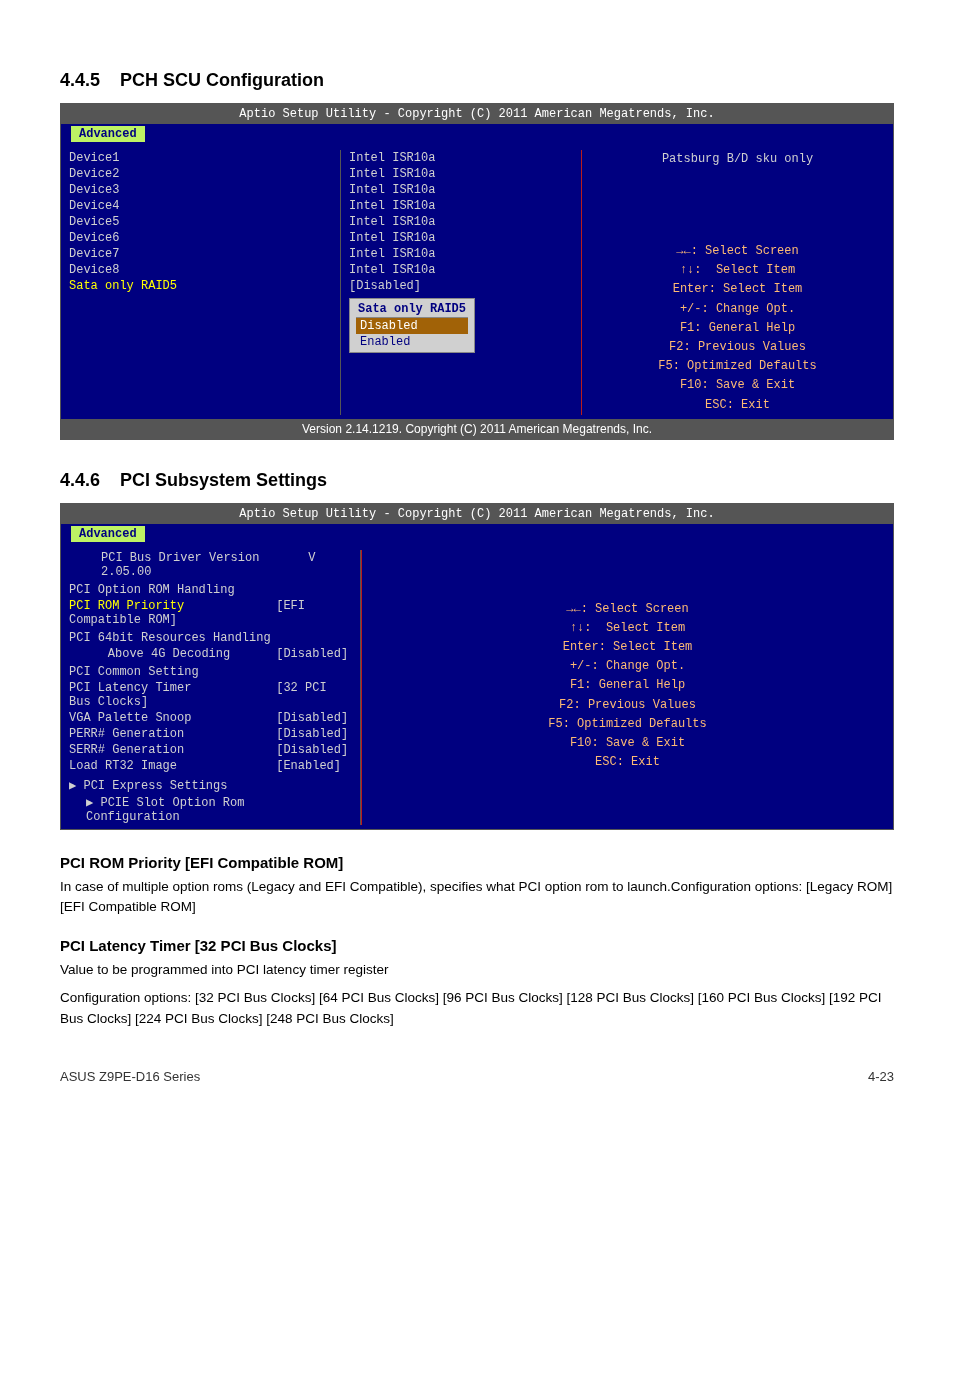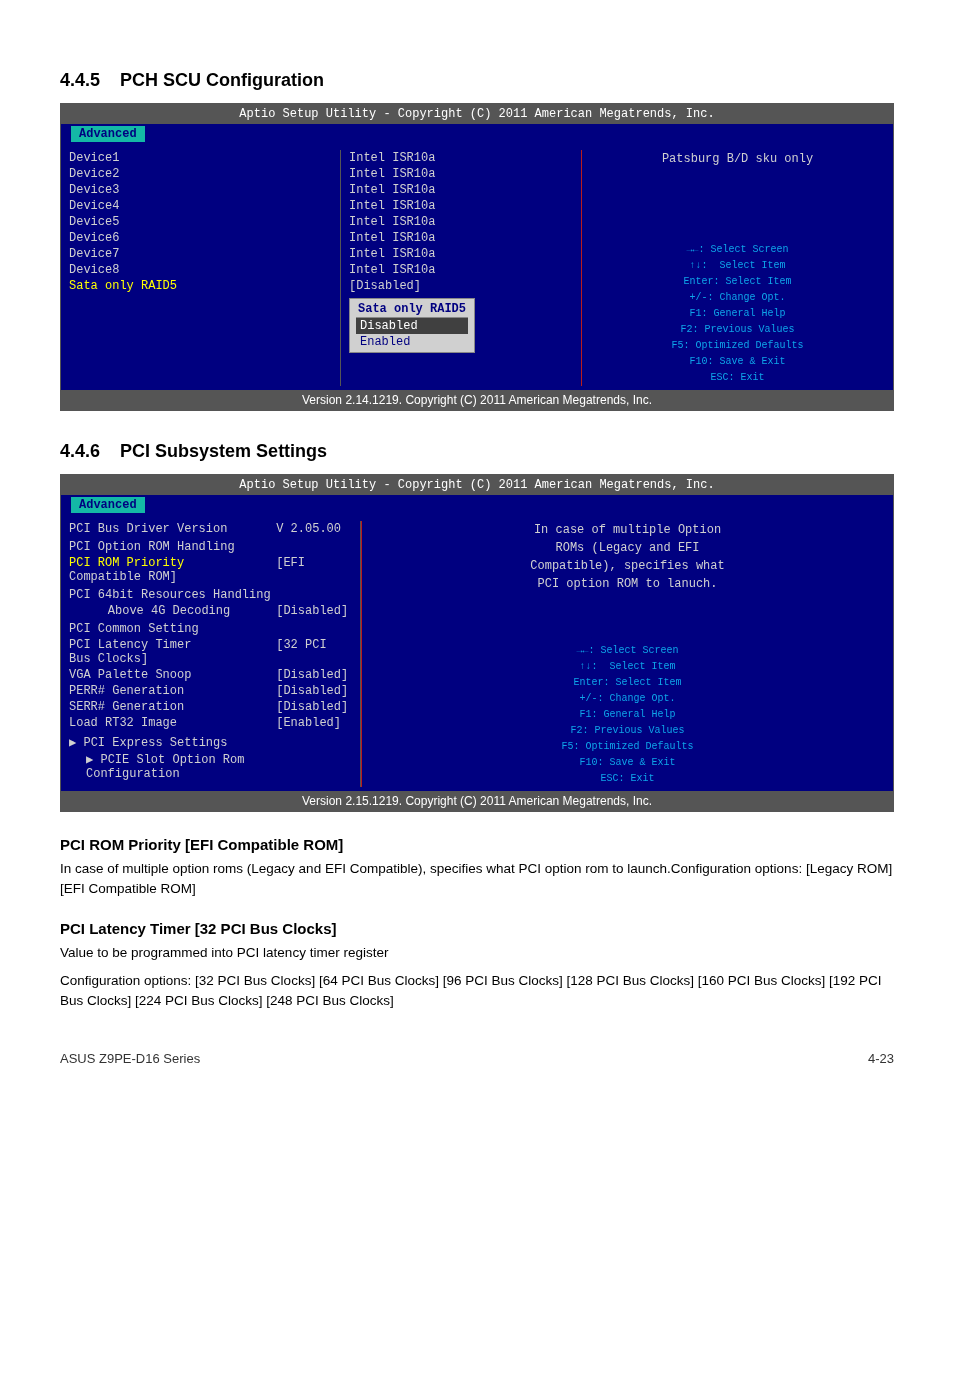--- a/index.html
+++ b/index.html
@@ -52,21 +52,21 @@
       font-size: 12px;
     }
 
     .bios-tab-row {
       background: #000080;
       padding: 2px 0 0 10px;
     }
 
     .bios-tab {
       display: inline-block;
-      background: #14b8a6;
+      background: #bef264;
       color: #000080;
       font-family: 'Courier New', monospace;
       font-size: 12px;
       padding: 1px 8px;
       font-weight: bold;
     }
 
     .bios-body {
       display: flex;
       padding: 8px 0 4px 0;
@@ -106,22 +106,22 @@
       color: #ffff00;
     }
 
     .bios-help-text {
       color: #d0d0d0;
       font-size: 12px;
       line-height: 1.5;
     }
 
     .bios-nav-text {
-      color: #0ea5e9;
-      font-size: 10px;
+      color: #fdba74;
+      font-size: 12px;
       line-height: 1.6;
     }
 
     .bios-footer {
       background: #555;
       color: #ffffff;
       text-align: center;
       padding: 3px 6px;
       font-family: Liberation Sans, sans-serif;
       font-size: 12px;
@@ -201,21 +201,21 @@
         </div>
       <div class="bios-item">
           <span>Intel ISR10a</span>
         </div>
       <div class="bios-item">
           <span>[Disabled]</span>
         </div>
       <div style="margin-top:4px; position:relative;">
         <div style="background:#d0d0d0;color:#000080;padding:2px 6px;font-size:12px;border:1px solid #888; display:inline-block; min-width:110px;">
           <div style="padding:1px 2px;font-weight:bold;border-bottom:1px solid #888;">Sata only RAID5</div>
-          <div style="background:#404040;color:#fff;padding:1px 4px;">Disabled</div>
+          <div style="background:#a16207;color:#fff;padding:1px 4px;">Disabled</div>
           <div style="padding:1px 4px;">Enabled</div>
         </div>
       </div>
     </div>
     <div class="bios-right">
       <div class="bios-help-text">Patsburg B/D sku only</div>
       <br>
       <div class="bios-nav-text" style="margin-top:60px;">
         <div>→←: Select Screen</div>
         <div>↑↓:&nbsp; Select Item</div>
@@ -236,21 +236,21 @@
   <span>4.4.6</span>&nbsp;&nbsp;&nbsp;&nbsp;<span>PCI Subsystem Settings</span>
 </h2>
 
 <div class="bios-screen">
   <div class="bios-header">Aptio Setup Utility - Copyright (C) 2011 American Megatrends, Inc.</div>
   <div class="bios-tab-row">
     <span class="bios-tab">Advanced</span>
   </div>
   <div class="bios-body">
     <div class="bios-left" style="flex: 0 0 300px;">
-      <div style="padding:1px 0;">
+      <div style="padding:1px 0;margin-left:32px;">
         <span style="display:inline-block;width:200px;">PCI Bus Driver Version</span>
         <span>V 2.05.00</span>
       </div>
       <div style="padding:3px 0 1px 0;">
         PCI Option ROM Handling
       </div>
       <div style="padding:1px 0;">
         <span style="display:inline-block;width:200px;" class="bios-item-highlight">PCI ROM Priority</span>
         <span>[EFI Compatible ROM]</span>
       </div>
@@ -285,40 +285,33 @@
         <span>[Enabled]</span>
       </div>
       <div style="padding:4px 0 1px 0;">
         ▶ PCI Express Settings
       </div>
       <div style="padding:1px 17px;">
         ▶ PCIE Slot Option Rom Configuration
       </div>
     </div>
     <div class="bios-right">
-      <div class="bios-help-text">
-        <div>In case of multiple Option</div>
-        <div>ROMs (Legacy and EFI</div>
-        <div>Compatible), specifies what</div>
-        <div>PCI option ROM to lanuch.</div>
-      </div>
       <div class="bios-nav-text" style="margin-top:50px;">
         <div>→←: Select Screen</div>
         <div>↑↓:&nbsp; Select Item</div>
         <div>Enter: Select Item</div>
         <div>+/-: Change Opt.</div>
         <div>F1: General Help</div>
         <div>F2: Previous Values</div>
         <div>F5: Optimized Defaults</div>
         <div>F10: Save &amp; Exit</div>
         <div>ESC: Exit</div>
       </div>
     </div>
   </div>
-  <div class="bios-footer">Version 2.15.1219. Copyright (C) 2011 American Megatrends, Inc.</div>
 </div>
 
 <h3 class="subsection-title">PCI ROM Priority [EFI Compatible ROM]</h3>
 <p class="body-text">In case of multiple option roms (Legacy and EFI Compatible), specifies what PCI option rom to launch.Configuration options: [Legacy ROM] [EFI Compatible ROM]</p>
 
 <h3 class="subsection-title">PCI Latency Timer [32 PCI Bus Clocks]</h3>
 <p class="body-text">Value to be programmed into PCI latency timer register</p>
 <p class="body-text">Configuration options: [32 PCI Bus Clocks] [64 PCI Bus Clocks] [96 PCI Bus Clocks] [128 PCI Bus Clocks] [160 PCI Bus Clocks] [192 PCI Bus Clocks] [224 PCI Bus Clocks] [248 PCI Bus Clocks]</p>
 
 <div class="page-footer">

